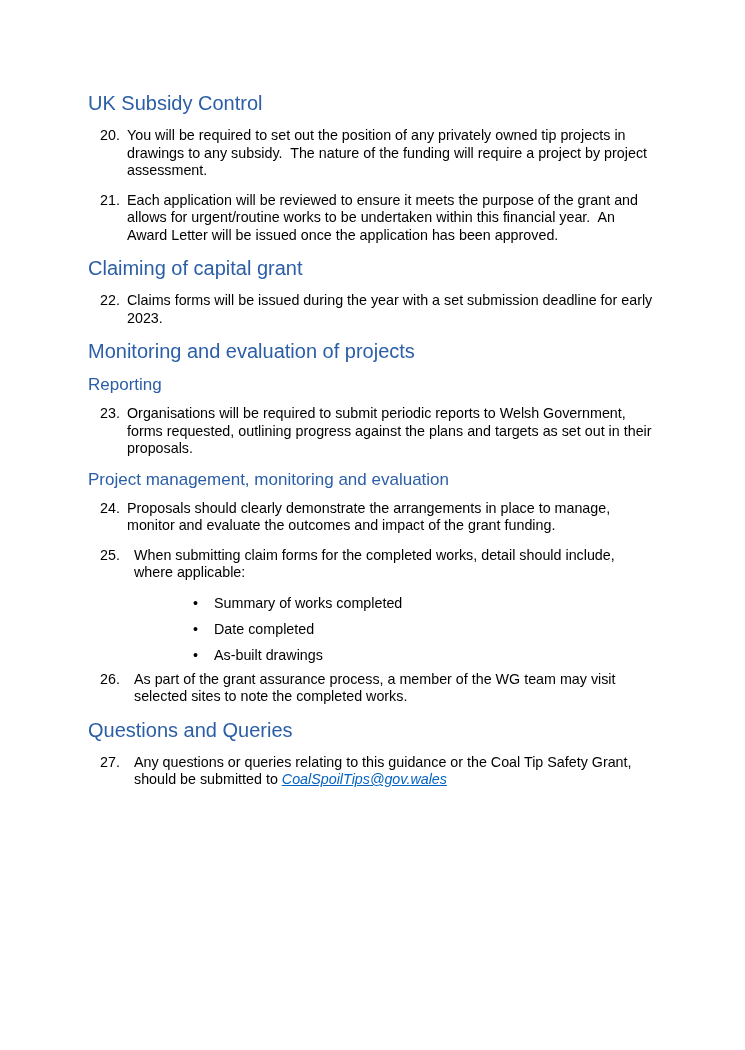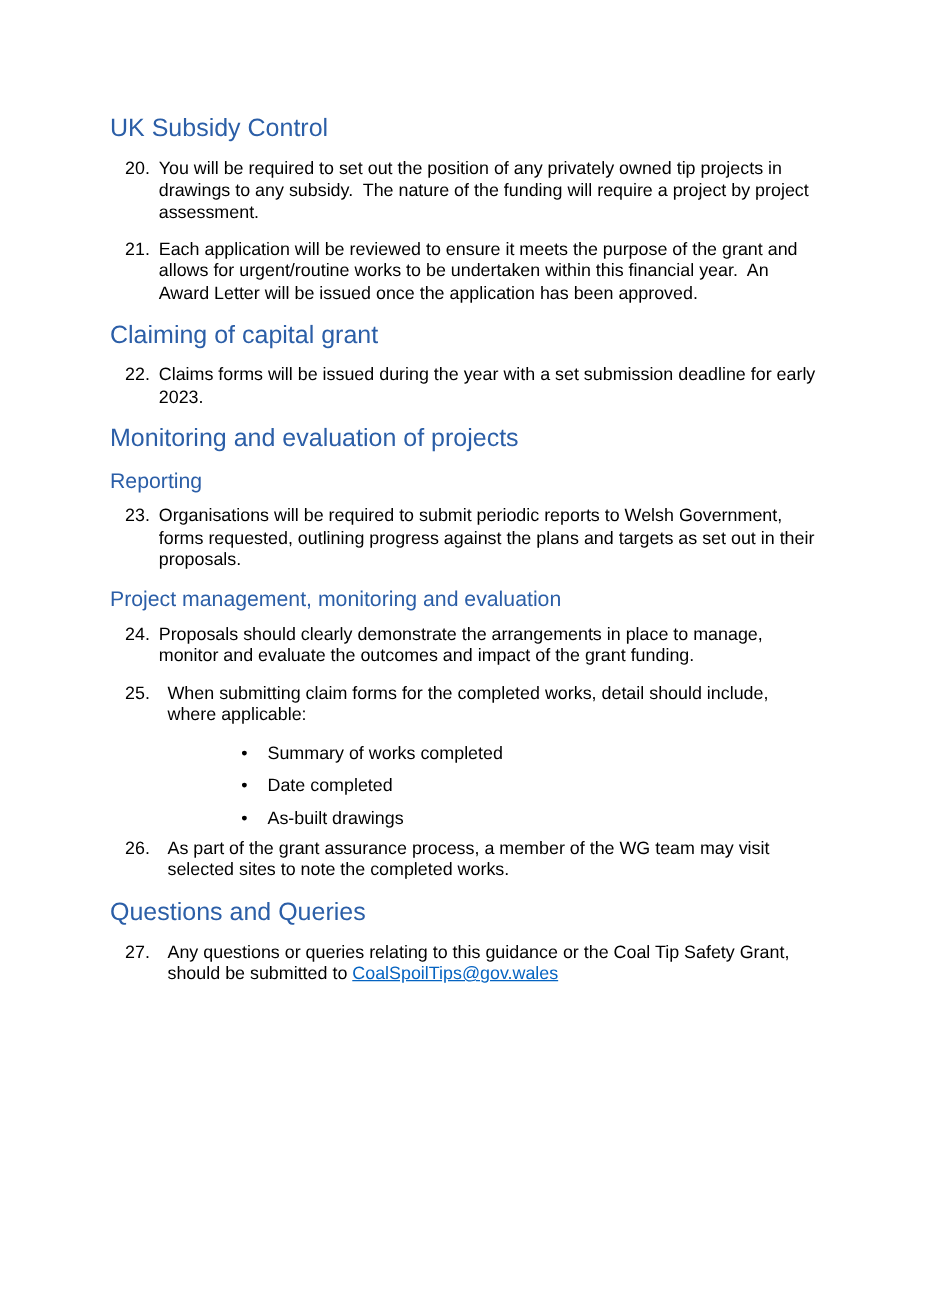--- a/index.html
+++ b/index.html
@@ -50,20 +50,21 @@
     font-size: 14.3px;
     line-height: 15px;
     margin: 0 0 11px 0;
   }
   ul.bullets li:last-child { margin-bottom: 0; }
   ul.bullets .dot { flex: 0 0 21px; font-size: 14.3px; }
   a.email-link {
     color: var(--link-blue, #0563C1);
     text-decoration: underline;
     cursor: pointer;
+    font-style: italic;
   }
   .page-number {
     position: absolute;
     top: 977px;
     right: 90px;
     font-size: 13px;
     line-height: 15px;
   }
   .footer-text {
     position: absolute;

